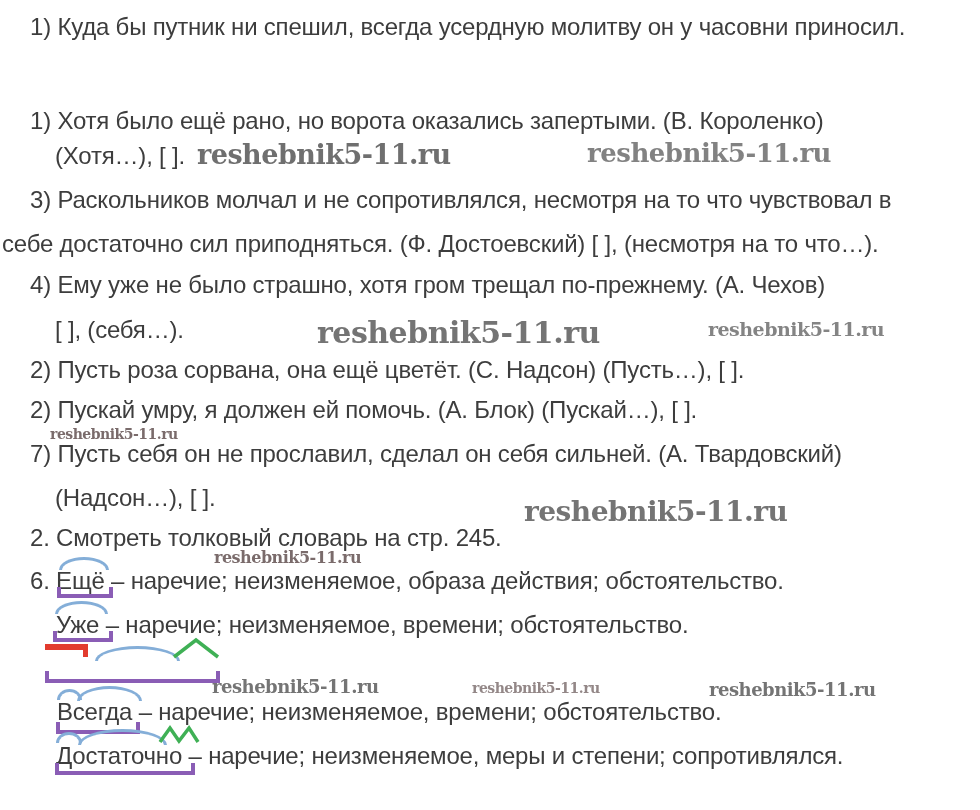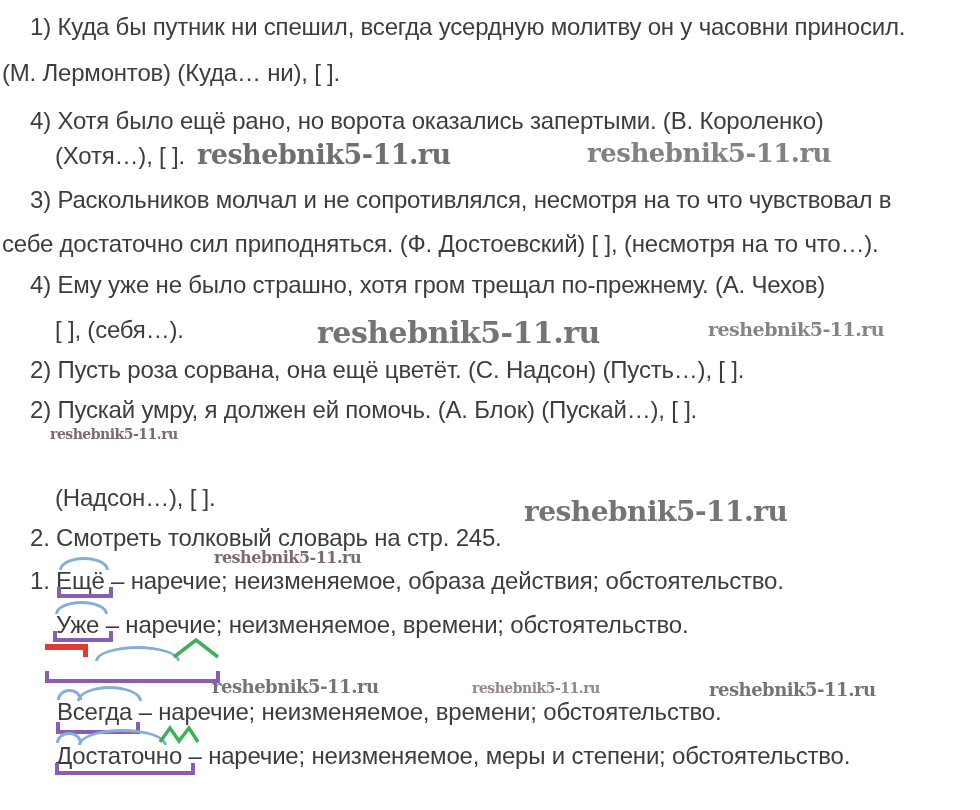--- a/index.html
+++ b/index.html
@@ -46,35 +46,35 @@
     box-sizing:border-box;
   }
   .suffix-mark{position:absolute;}
 </style>
 </head>
 <body>
 
 <div id="page">
 
   <div class="line" style="left:30px;top:13px">1) Куда бы путник ни спешил, всегда усердную молитву он у часовни приносил.</div>
-  <div class="line" style="left:2px;top:59px">(М. Лермонтов) (Куда… ни), [ ].</div>
-  <div class="line" style="left:30px;top:107px">4) Хотя было ещё рано, но ворота оказались запертыми. (В. Короленко)</div>
+  <div class="line" style="left:30px;top:107px">1) Хотя было ещё рано, но ворота оказались запертыми. (В. Короленко)</div>
   <div class="line" style="left:55px;top:142px">(Хотя…), [ ].</div>
   <div class="line" style="left:30px;top:186px">3) Раскольников молчал и не сопротивлялся, несмотря на то что чувствовал в</div>
   <div class="line" style="left:2px;top:230px">себе достаточно сил приподняться. (Ф. Достоевский) [ ], (несмотря на то что…).</div>
   <div class="line" style="left:30px;top:271px">4) Ему уже не было страшно, хотя гром трещал по-прежнему. (А. Чехов)</div>
   <div class="line" style="left:55px;top:316px">[ ], (себя…).</div>
   <div class="line" style="left:30px;top:356px">2) Пусть роза сорвана, она ещё цветёт. (С. Надсон) (Пусть…), [ ].</div>
   <div class="line" style="left:30px;top:396px">2) Пускай умру, я должен ей помочь. (А. Блок) (Пускай…), [ ].</div>
+  <div class="line" style="left:30px;top:440px">7) Пусть себя он не прославил, сделал он себя сильней. (А. Твардовский)</div>
   <div class="line" style="left:55px;top:484px">(Надсон…), [ ].</div>
   <div class="line" style="left:30px;top:524px">2. Смотреть толковый словарь на стр. 245.</div>
-  <div class="line" style="left:30px;top:567px">1. Ещё – наречие; неизменяемое, образа действия; обстоятельство.</div>
+  <div class="line" style="left:30px;top:567px">6. Ещё – наречие; неизменяемое, образа действия; обстоятельство.</div>
   <div class="line" style="left:56px;top:611px">Уже – наречие; неизменяемое, времени; обстоятельство.</div>
   <div class="line" style="left:57px;top:698px">Всегда – наречие; неизменяемое, времени; обстоятельство.</div>
-  <div class="line" style="left:56px;top:742px">Достаточно – наречие; неизменяемое, меры и степени; обстоятельство.</div>
+  <div class="line" style="left:56px;top:742px">Достаточно – наречие; неизменяемое, меры и степени; сопротивлялся.</div>
 
   <div class="root-arc" style="left:59px;top:557px;width:50px;height:13px"></div>
   <div class="base-bracket" style="left:57px;top:587px;width:56px;height:11px"></div>
 
   <div class="root-arc" style="left:55px;top:601px;width:53px;height:13px"></div>
   <div class="base-bracket" style="left:53px;top:631px;width:60px;height:11px"></div>
 
   <div class="prefix-mark" style="left:45px;top:644px;width:43px;height:13px"></div>
   <div class="root-arc" style="left:95px;top:646px;width:85px;height:15px"></div>
   <svg class="suffix-mark" style="left:172px;top:637px" width="48" height="22">

